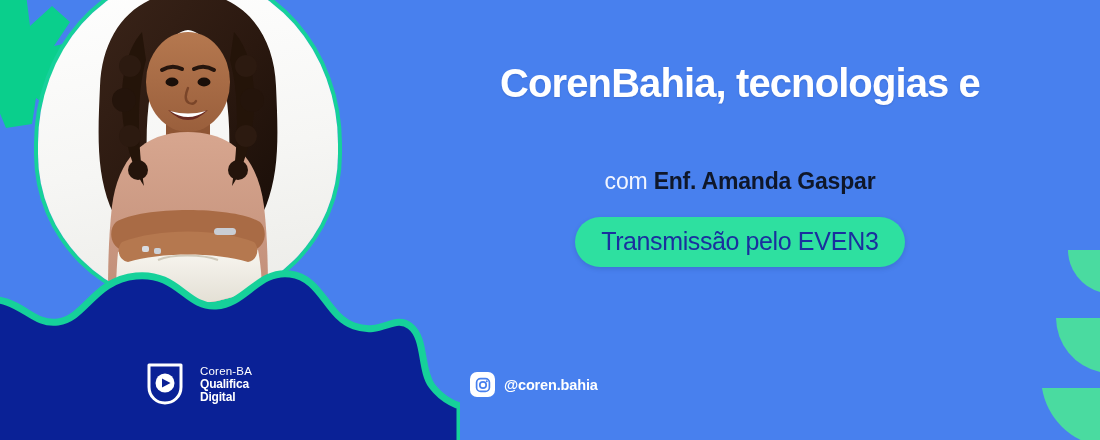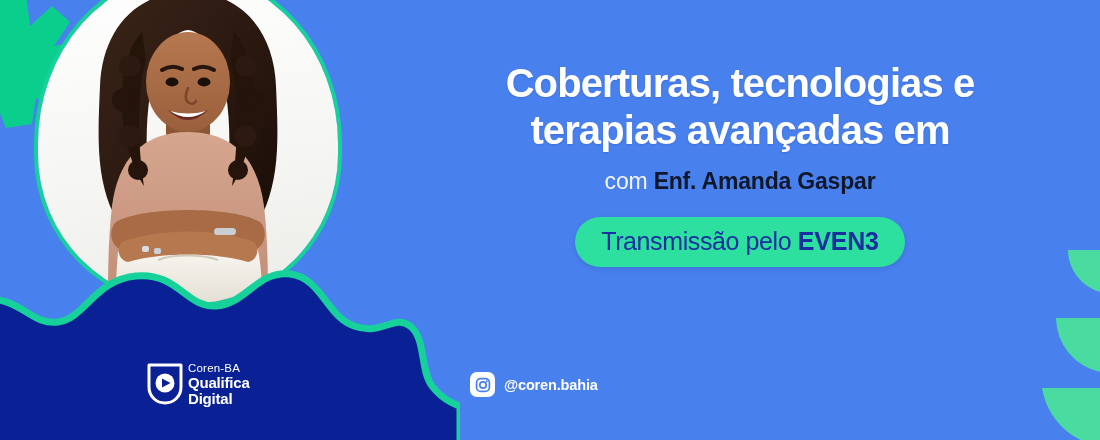--- a/index.html
+++ b/index.html
@@ -40,34 +40,34 @@
   .navy-blob { position: absolute; left: -10px; bottom: -10px; width: 470px; height: 220px; }
   .navy-blob svg { display: block; width: 100%; height: 100%; }
 
   
   .logo-lockup {
     position: absolute;
     left: 146px;
     top: 362px;
     display: flex;
     align-items: center;
-    gap: 4px;
+    gap: 16px;
   }
   .logo-shield { width: 38px; height: 44px; flex: 0 0 auto; }
   .logo-shield svg { display: block; width: 100%; height: 100%; }
   .logo-words { color: #ffffff; line-height: 1.06; }
   .logo-words .lw-top {
     font-size: 11.5px;
     font-weight: 400;
     letter-spacing: .2px;
     display: block;
     margin-bottom: 1px;
   }
   .logo-words .lw-main {
-    font-size: 15px;
+    font-size: 12px;
     font-weight: 700;
     letter-spacing: -.2px;
     display: block;
   }
 
   
   .content {
     position: absolute;
     left: 420px;
     right: 40px;
@@ -100,21 +100,21 @@
     background: #2EE0A0;
     color: #1A2F9E;
     font-size: 25px;
     font-weight: 500;
     letter-spacing: -.4px;
     line-height: 1.2;
     white-space: nowrap;
     cursor: pointer;
     box-shadow: 0 2px 5px rgba(15,35,100,.16);
   }
-  .cta b { font-weight: 700; letter-spacing: -.2px; }
+  .cta b { font-weight: 400; letter-spacing: -.2px; }
 
   
   .social-row {
     position: absolute;
     left: 470px;
     top: 372px;
     display: flex;
     align-items: flex-start;
     gap: 38px;
   }
@@ -262,22 +262,22 @@
     </span>
     <span class="logo-words">
       <span class="lw-top">Coren-BA</span>
       <span class="lw-main">Qualifica</span>
       <span class="lw-main">Digital</span>
     </span>
   </div>
 
   <div class="content">
     <h1 class="headline">
-      <span>Coberturas, tecnologias e</span><br>
-      <span>terapias avançadas em</span><br>
+      <span>CorenBahia, tecnologias e</span><br>
+      <br>
     </h1>
     <p class="subhead">
       <span>com </span><b>Enf. Amanda Gaspar</b>
     </p>
     <div class="cta">
       <span>Transmissão pelo </span><b>EVEN3</b>
     </div>
   </div>
 
   <div class="social-row">

